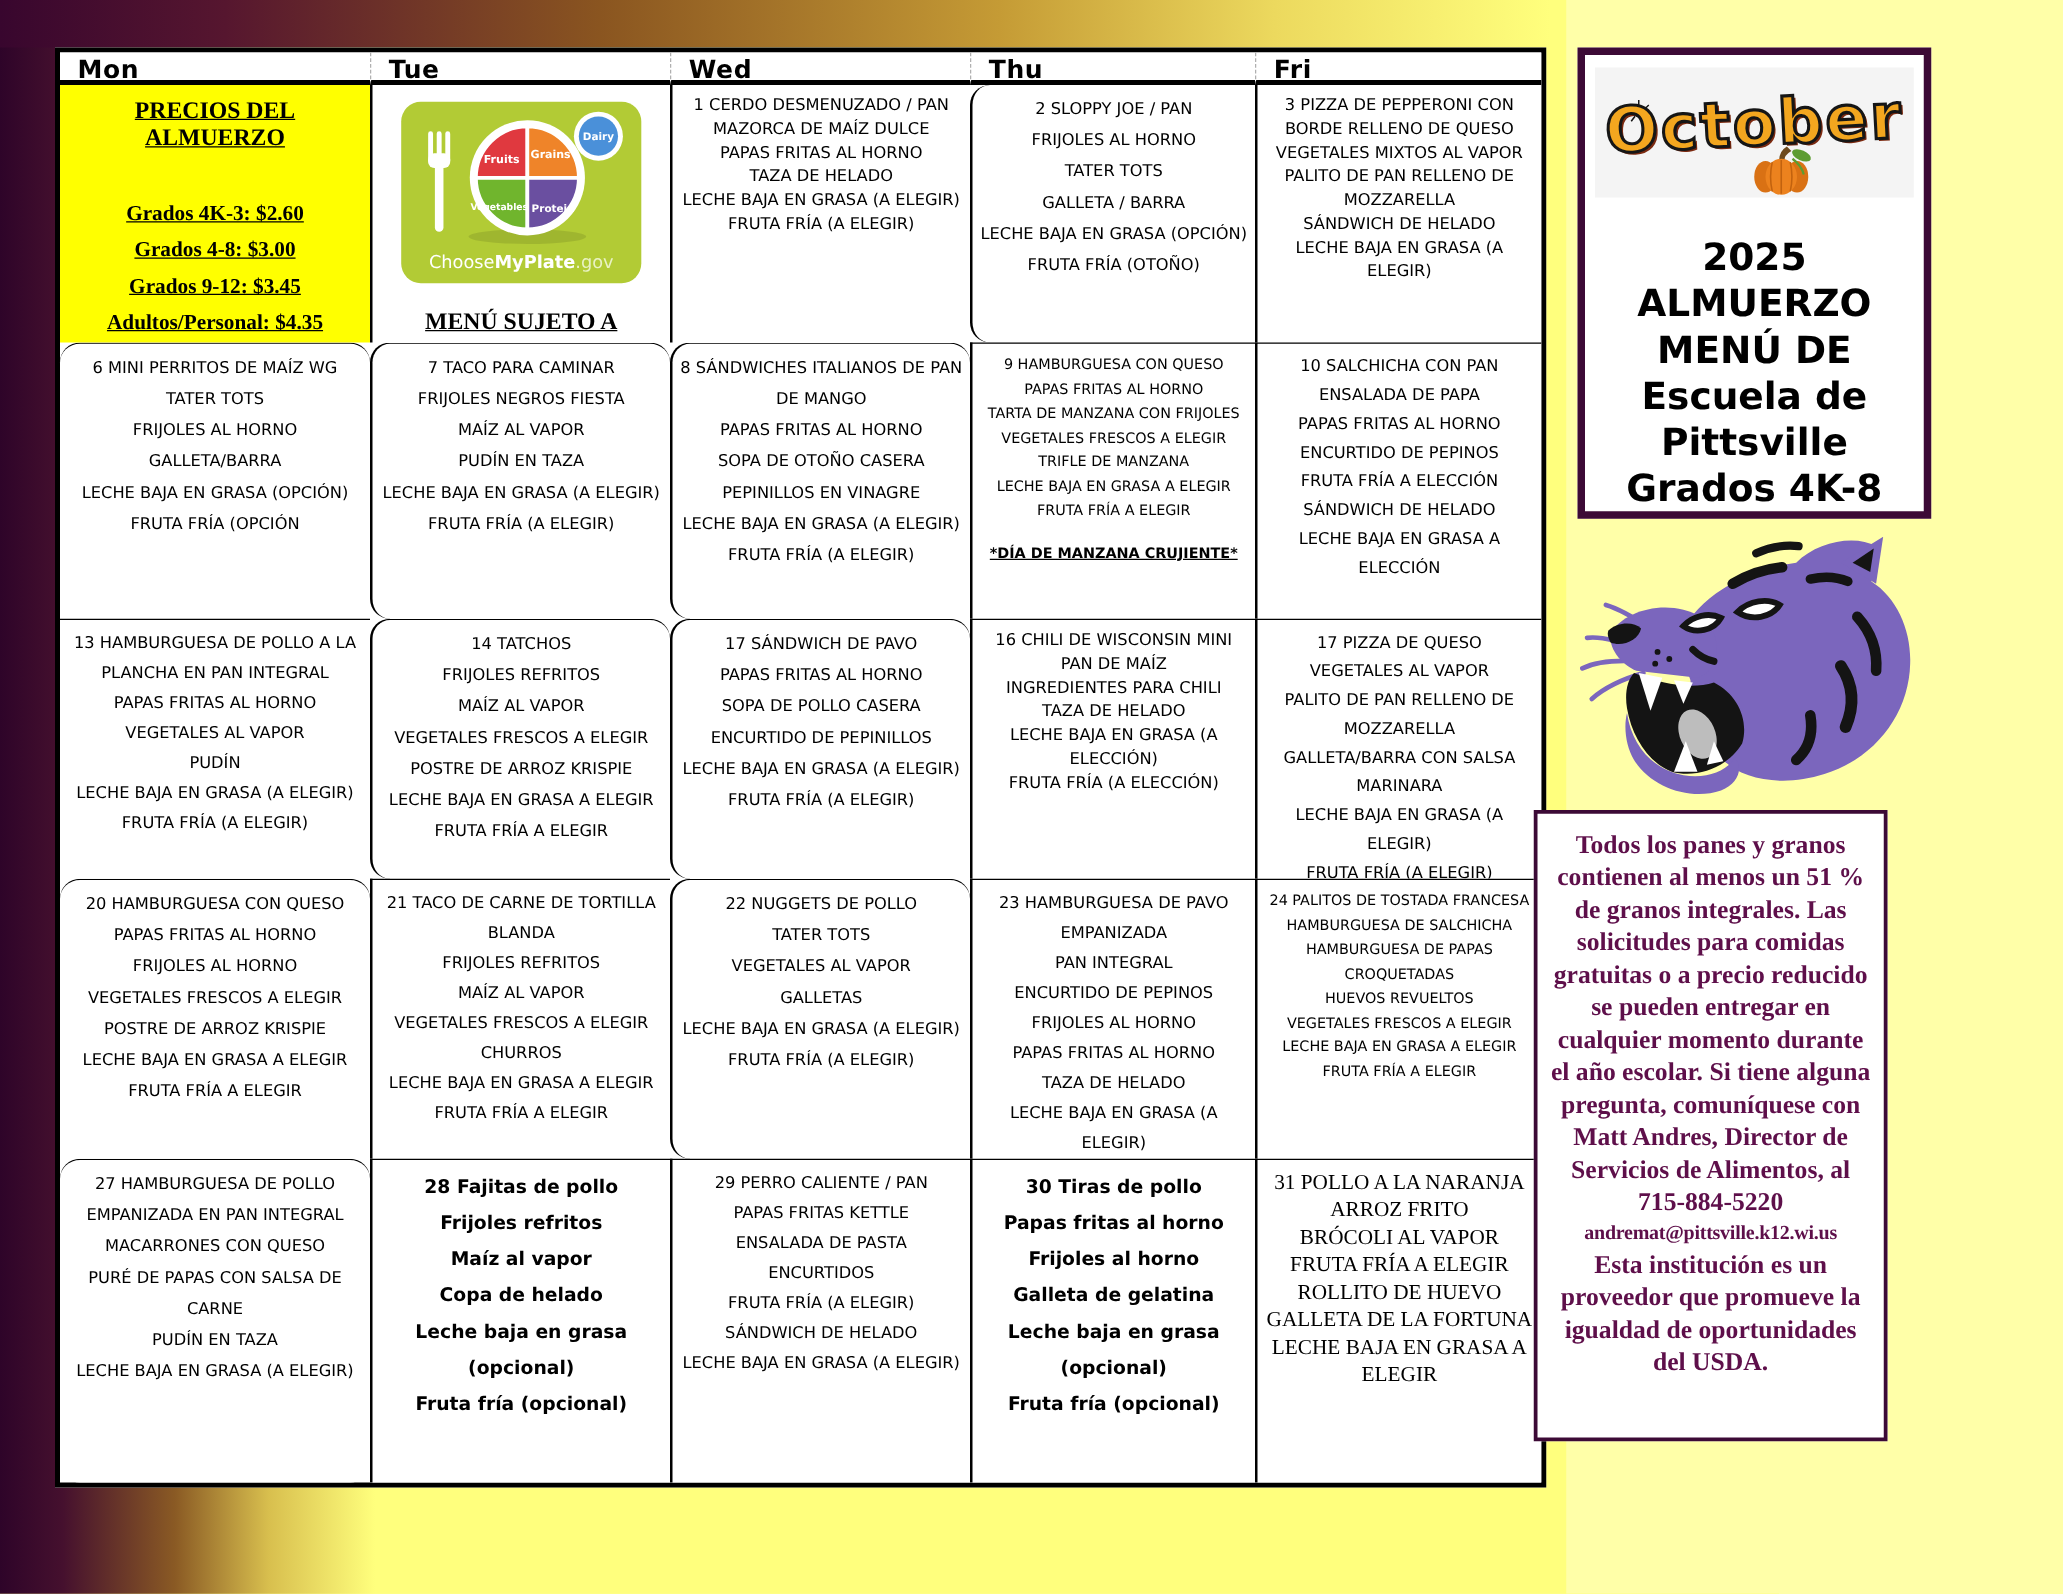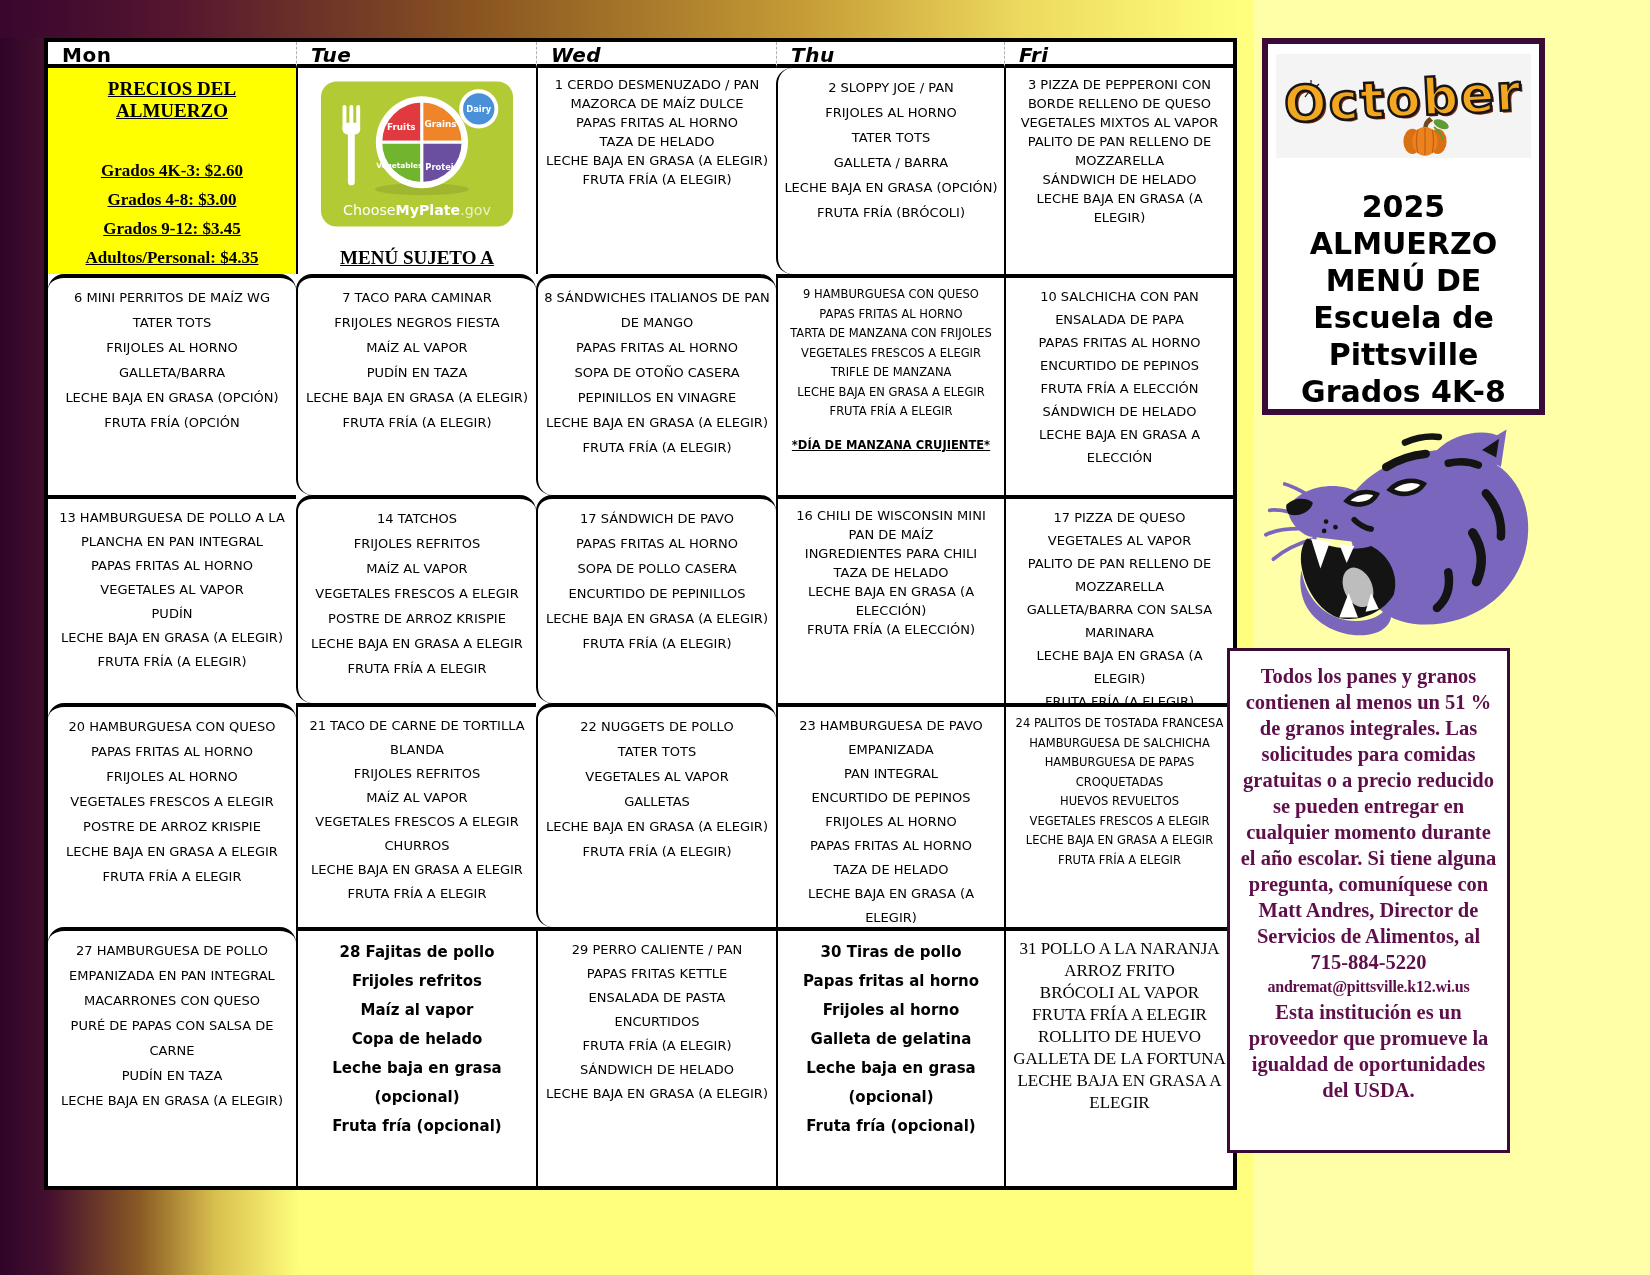--- a/index.html
+++ b/index.html
@@ -20,27 +20,27 @@
     position:absolute;left:44px;top:38px;width:1193px;height:1152px;
     background:#fff;border:4px solid #000;box-sizing:border-box;
     display:grid;
     grid-template-columns:248px 240px 240px 228px 1fr;
     grid-template-rows:26px 206px 221px 208px 224px 1fr;
   }
   .hd{
     background:#fff;border-bottom:4px solid #000;box-sizing:border-box;
     font-weight:bold;font-size:20px;letter-spacing:.5px;padding:1px 0 0 14px;color:#000;
   }
-  .hd.sep{border-left:1px dashed #b0b0b0;font-style:italic;}
+  .hd.sep{border-left:1px dashed #b0b0b0;}
   .cell{
     box-sizing:border-box;padding:7px 6px;text-align:center;overflow:hidden;color:#000;
     background:#fff;
   }
   .cell.bl{border-left:2px solid #000;}
-  .cell.bt{border-top:4px solid #000000;}
+  .cell.bt{border-top:1px solid #000000;}
   .mi{display:block;}
   .c-roomy  {font-size:13px;line-height:25px;border-radius:16px;}
   .c-mroomy {font-size:13px;line-height:23px;}
   .c-medium {font-size:13px;line-height:19px;}
   .c-tight  {font-size:13px;line-height:24px;}
   .c-small  {font-size:11.5px;line-height:19.5px;}
   .c-bold   {font-size:15px;line-height:29px;font-weight:bold;}
   .c-serif  {font-family:Liberation Serif, serif;font-size:17px;line-height:22px;}
   .fn{margin-top:14px;font-weight:bold;text-decoration:underline;font-size:11.5px;}
 
@@ -133,21 +133,21 @@
       <div class="mi">TAZA DE HELADO</div>
       <div class="mi">LECHE BAJA EN GRASA (A ELEGIR)</div>
       <div class="mi">FRUTA FRÍA (A ELEGIR)</div>
     </div>
     <div class="cell bl c-roomy">
       <div class="mi">2  SLOPPY JOE / PAN</div>
       <div class="mi">FRIJOLES AL HORNO</div>
       <div class="mi">TATER TOTS</div>
       <div class="mi">GALLETA / BARRA</div>
       <div class="mi">LECHE BAJA EN GRASA (OPCIÓN)</div>
-      <div class="mi">FRUTA FRÍA (BRÓCOLI)</div>
+      <div class="mi">FRUTA FRÍA (OTOÑO)</div>
     </div>
     <div class="cell bl c-medium">
       <div class="mi">3 PIZZA DE PEPPERONI CON BORDE RELLENO DE QUESO</div>
       <div class="mi">VEGETALES MIXTOS AL VAPOR</div>
       <div class="mi">PALITO DE PAN RELLENO DE MOZZARELLA</div>
       <div class="mi">SÁNDWICH DE HELADO</div>
       <div class="mi">LECHE BAJA EN GRASA (A ELEGIR)</div>
     </div>
     <div class="cell bt c-roomy">
       <div class="mi">6 MINI PERRITOS DE MAÍZ WG</div>

